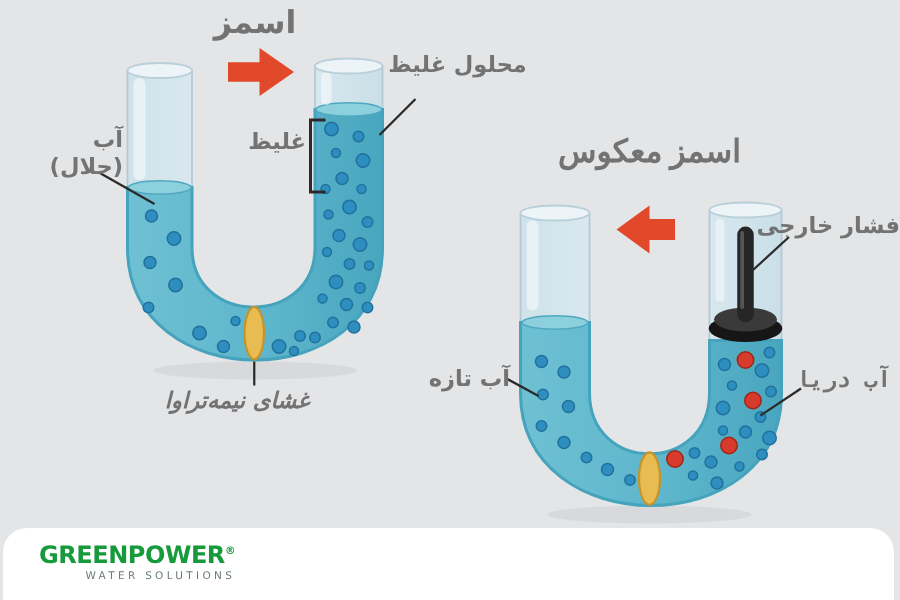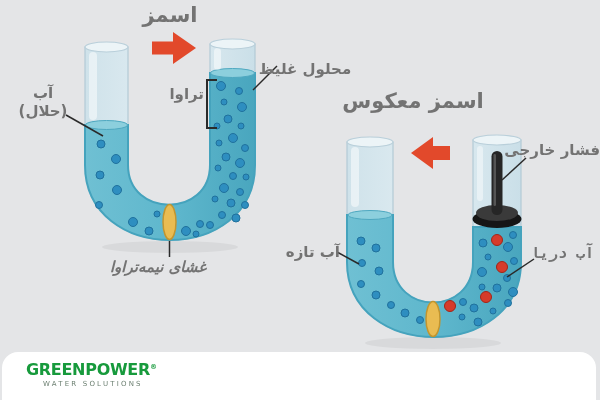--- a/index.html
+++ b/index.html
@@ -19,21 +19,21 @@
     background:#ffffff;border-radius:16px 16px 0 0;
   }
   .brandwrap{position:absolute;left:24px;top:6px;}
   .brand{
     color:#179a3c;font-size:16px;font-weight:bold;letter-spacing:-0.3px;
     line-height:18px;direction:ltr;
   }
   .reg{font-size:7px;vertical-align:super;color:#179a3c;}
   .tagline{
     color:#6b7f70;font-size:7px;letter-spacing:2.2px;margin-top:1px;
-    margin-left:17px;line-height:9px;
+    margin-left:31px;line-height:9px;
   }
 </style>
 </head>
 <body>
 
 <div class="stage">
 
   <svg class="layer" width="600" height="400" viewBox="0 0 600 400">
     <defs>
       <linearGradient id="waterG" x1="0" y1="0" x2="1" y2="0">
@@ -173,34 +173,34 @@
       <line x1="169.5" y1="241" x2="169.5" y2="257"></line>
       <line x1="502" y1="180" x2="526" y2="158"></line>
       <line x1="337" y1="252" x2="359" y2="264"></line>
       <line x1="507" y1="277" x2="534" y2="259"></line>
       <polyline points="217,80 207,80 207,128 217,128" stroke-width="2"></polyline>
     </g>
   </svg>
 
   <div class="lbl title" style="left:130px;top:3px;width:80px;">اسمز</div>
 
-  <div class="lbl" style="left:255px;top:60px;width:100px;text-align:center;">محلول غلیظ</div>
+  <div class="lbl" style="left:255px;top:34px;width:100px;text-align:center;">محلول غلیظ</div>
 
   <div class="lbl" style="left:146px;top:85px;width:58px;text-align:right;">
-    <div>تراوا</div>
+    <div>غلیظ</div>
   </div>
 
-  <div class="lbl" style="left:16px;top:84px;width:54px;">
+  <div class="lbl" style="left:28px;top:84px;width:54px;text-align:right;">
     <div>آب</div>
     <div>(حلال)</div>
   </div>
 
   <div class="lbl" style="left:98px;top:258px;width:120px;font-style:italic;">غشای نیمه‌تراوا</div>
 
-  <div class="lbl title" style="left:338px;top:89px;width:150px;">اسمز معکوس</div>
+  <div class="lbl title" style="left:358px;top:89px;width:150px;font-family:Liberation Serif, serif;">اسمز معکوس</div>
 
   <div class="lbl" style="left:518px;top:141px;width:82px;text-align:right;">فشار خارجی</div>
 
   <div class="lbl" style="left:288px;top:243px;width:52px;">آب تازه</div>
 
   <div class="lbl" style="left:532px;top:246px;width:62px;font-family:Liberation Mono, monospace;">آب دریا</div>
 
   <div class="footer">
     <div class="brandwrap">
       <div class="brand"><span>GREENPOWER</span><span class="reg">®</span></div>

